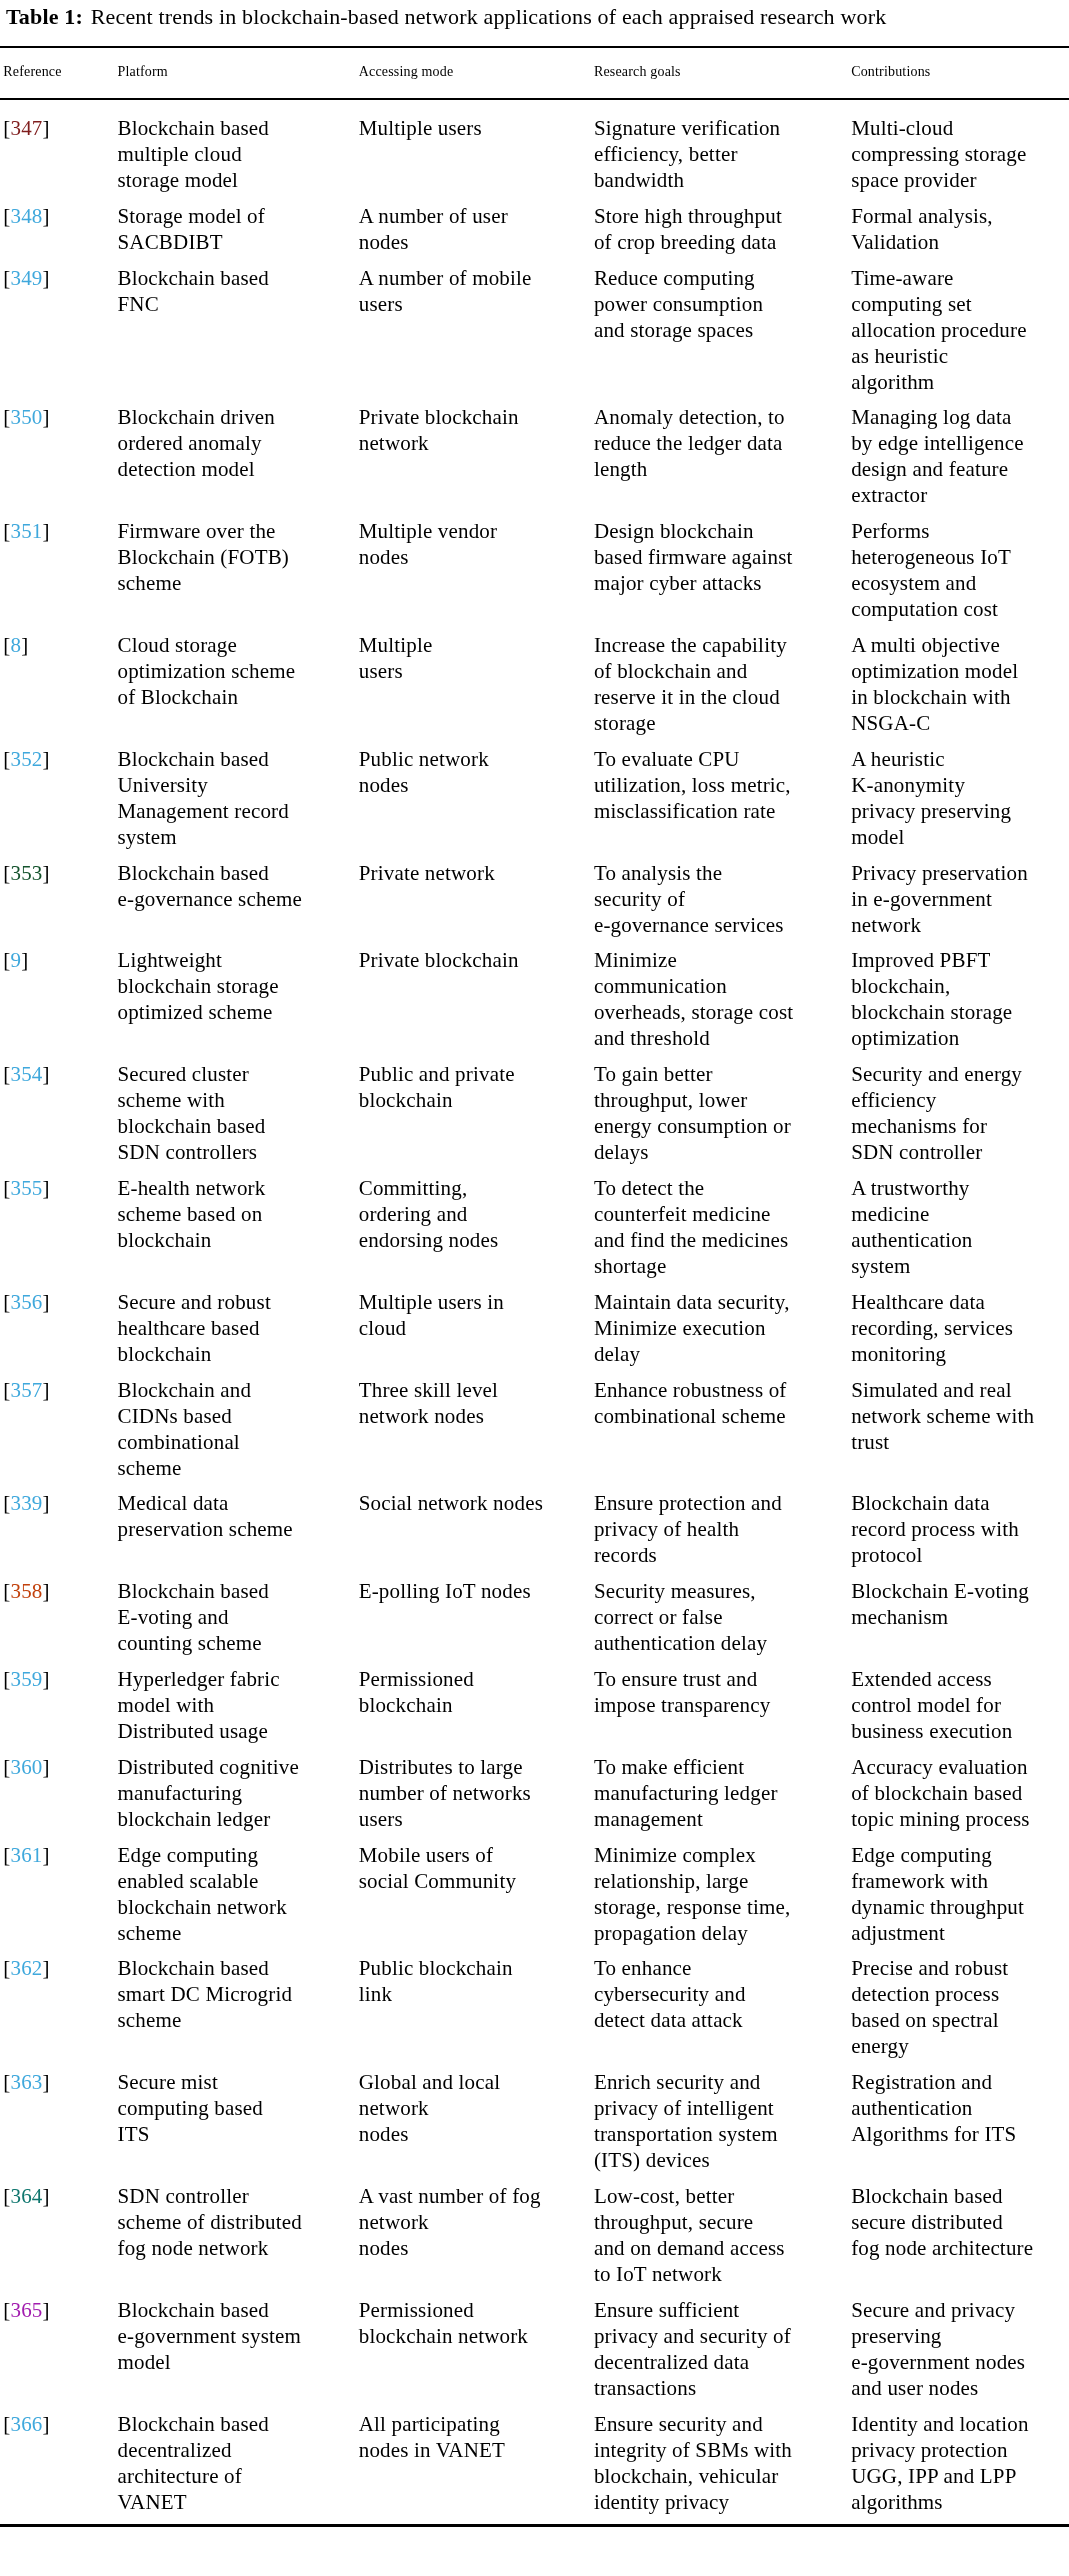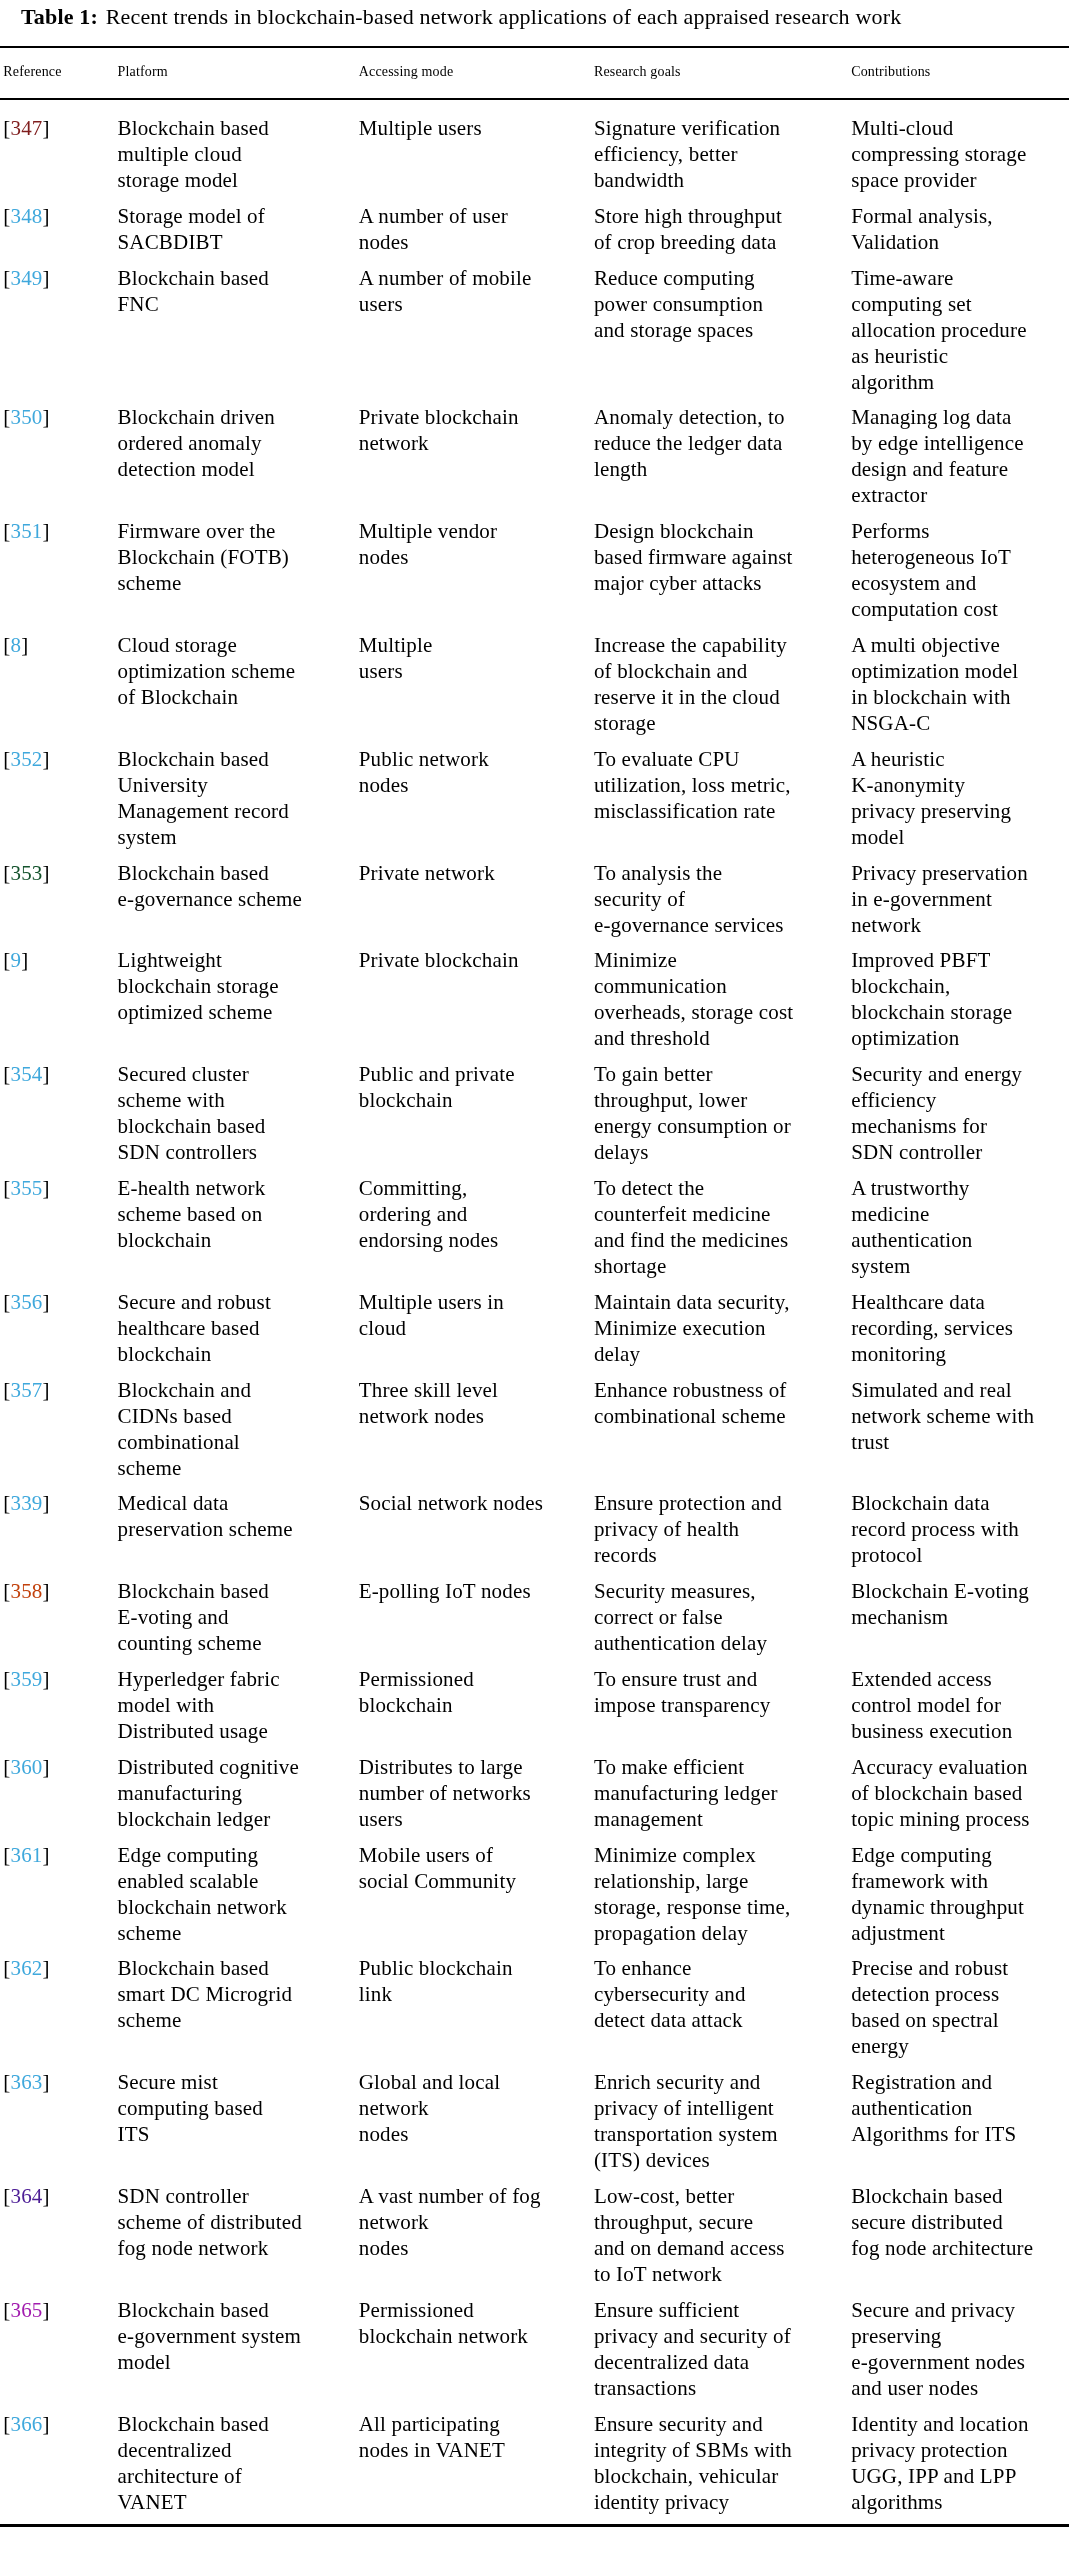--- a/index.html
+++ b/index.html
@@ -13,21 +13,21 @@
     font-family: "Liberation Serif", "DejaVu Serif", serif;
     letter-spacing: 0.02em;
   }
   .page {
     width: 1070px;
     padding-top: 4.4px;
   }
   .caption {
     font-size: 22px;
     line-height: 26px;
-    margin-left: 21px;
+    margin-left: 6px;
     margin-right: 3.3px;
   }
   .caption-label {
     font-weight: bold;
     margin-right: 0.35em;
   }
   table.trends {
     width: 1070px;
     border-collapse: collapse;
     table-layout: fixed;
@@ -375,21 +375,21 @@
 nodes</td>
           <td>Enrich security and
 privacy of intelligent
 transportation system
 (ITS) devices</td>
           <td>Registration and
 authentication
 Algorithms for ITS</td>
         </tr>
         <tr>
-          <td><span>[</span><span class="ref-link" style="color: #4c1d95; font-family: Liberation Serif, serif;">364</span><span>]</span></td>
+          <td><span>[</span><span class="ref-link" style="color: #0f766e; font-family: Liberation Serif, serif;">364</span><span>]</span></td>
           <td>SDN controller
 scheme of distributed
 fog node network</td>
           <td>A vast number of fog
 network
 nodes</td>
           <td>Low-cost, better
 throughput, secure
 and on demand access
 to IoT network</td>

